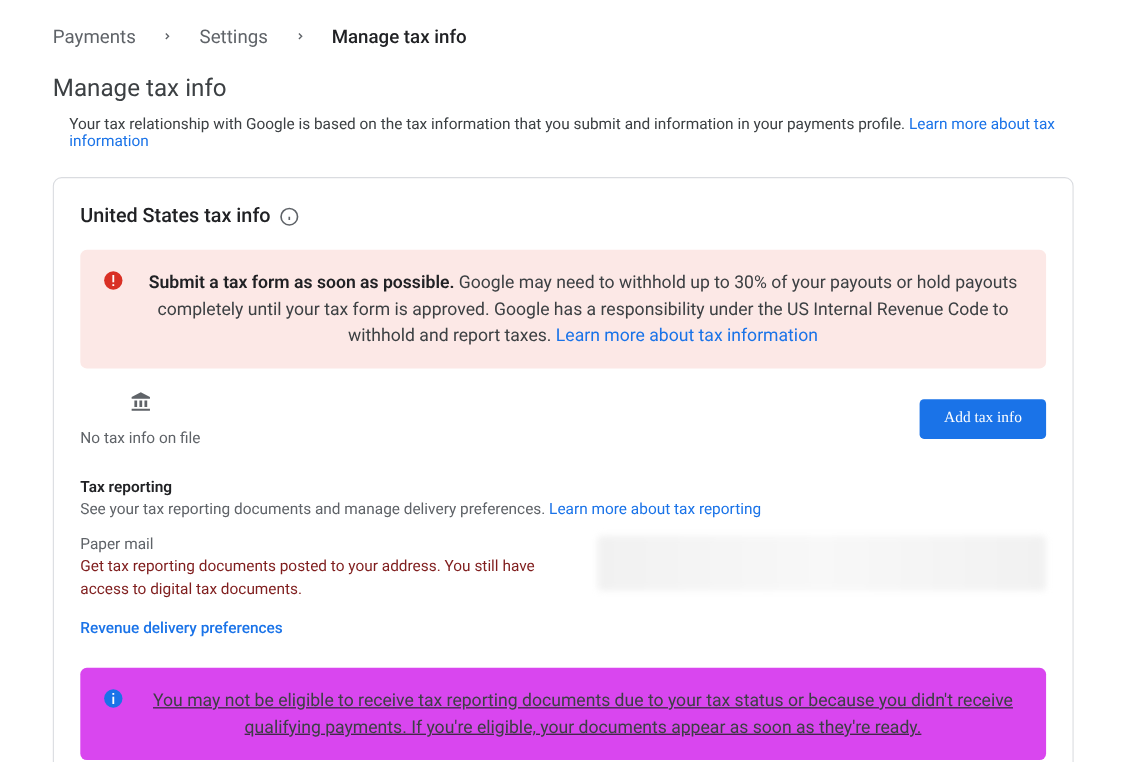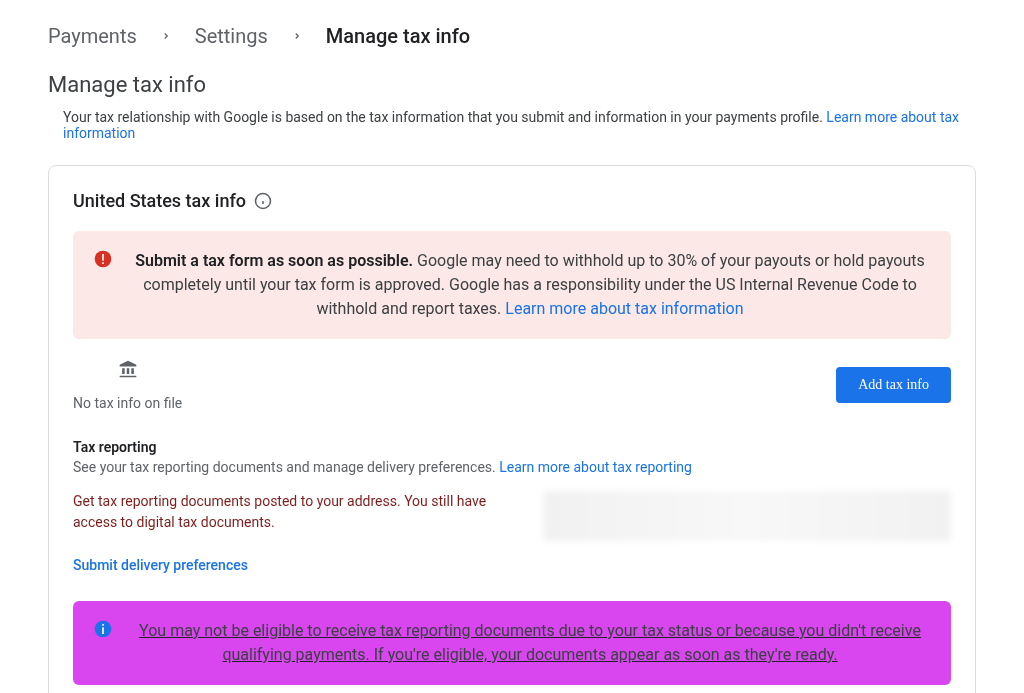--- a/index.html
+++ b/index.html
@@ -12,21 +12,21 @@
       font-size: 14px;
       color: #202124;
       background: #fff;
       padding: 24px 48px;
     }
     .breadcrumb {
       display: flex;
       align-items: center;
       gap: 24px;
       margin-bottom: 24px;
-      font-size: 20px;
+      font-size: 17px;
     }
     .breadcrumb-link {
       color: #5f6368;
       text-decoration: none;
       cursor: pointer;
     }
     .breadcrumb-sep {
       color: #5f6368;
       font-size: 14px;
     }
@@ -262,26 +262,27 @@
     <button class="primary-btn">Add tax info</button>
   </div>
 
   <div class="subsection-title">Tax reporting</div>
   <div class="subsection-desc">
     <span>See your tax reporting documents and manage delivery preferences. </span><a class="link">Learn more about tax reporting</a>
   </div>
 
   <div class="delivery-row">
     <div class="delivery-left">
+      <div class="delivery-label">Paper mail</div>
       <div class="delivery-desc">Get tax reporting documents posted to your address. You still have access to digital tax documents.</div>
     </div>
     <div class="blurred-area"></div>
   </div>
 
-  <a class="manage-link">Submit delivery preferences</a>
+  <a class="manage-link">Revenue delivery preferences</a>
 
   <div class="alert alert-info">
     <span class="alert-icon">
       <svg viewBox="0 0 24 24" width="20" height="20">
           <circle cx="12" cy="12" r="10" fill="#1a73e8"></circle>
           <rect x="11" y="10" width="2" height="8" fill="#fff"></rect>
           <rect x="11" y="6" width="2" height="2" fill="#fff"></rect>
         </svg>
     </span>
     <div class="alert-text">You may not be eligible to receive tax reporting documents due to your tax status or because you didn't receive qualifying payments. If you're eligible, your documents appear as soon as they're ready.</div>

